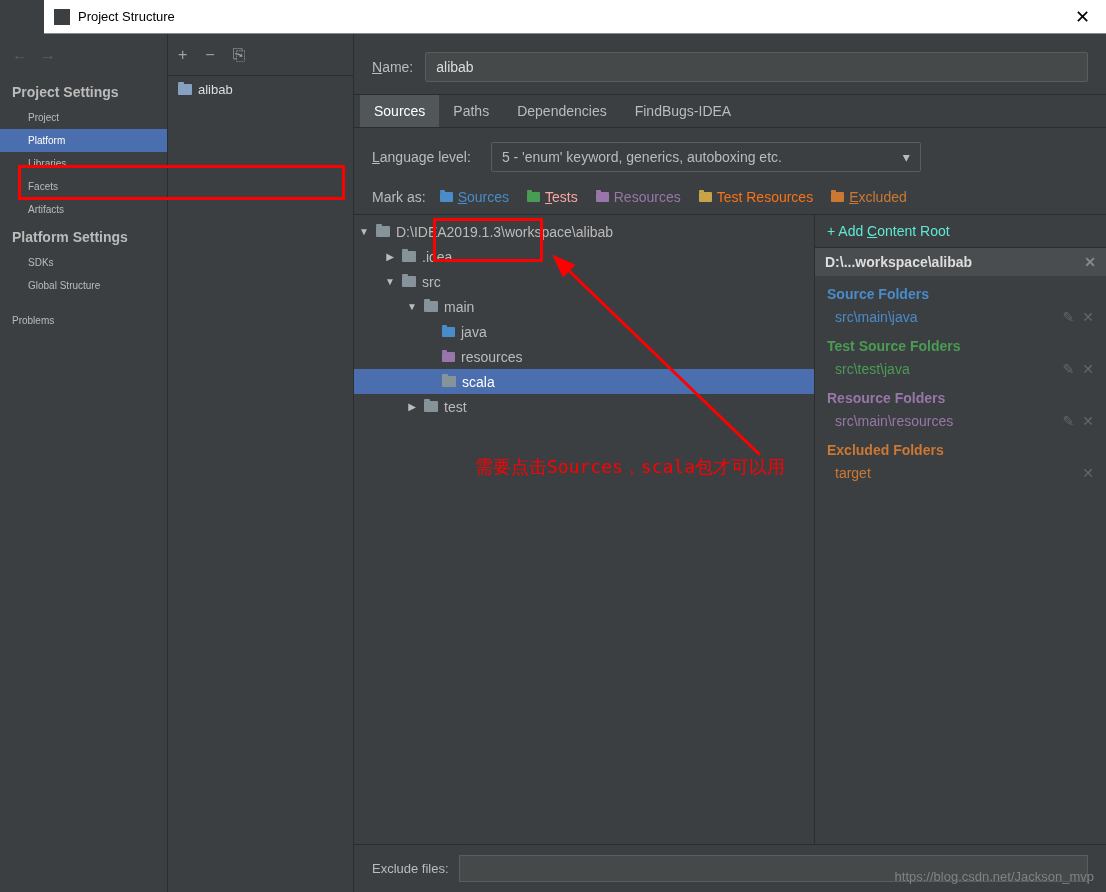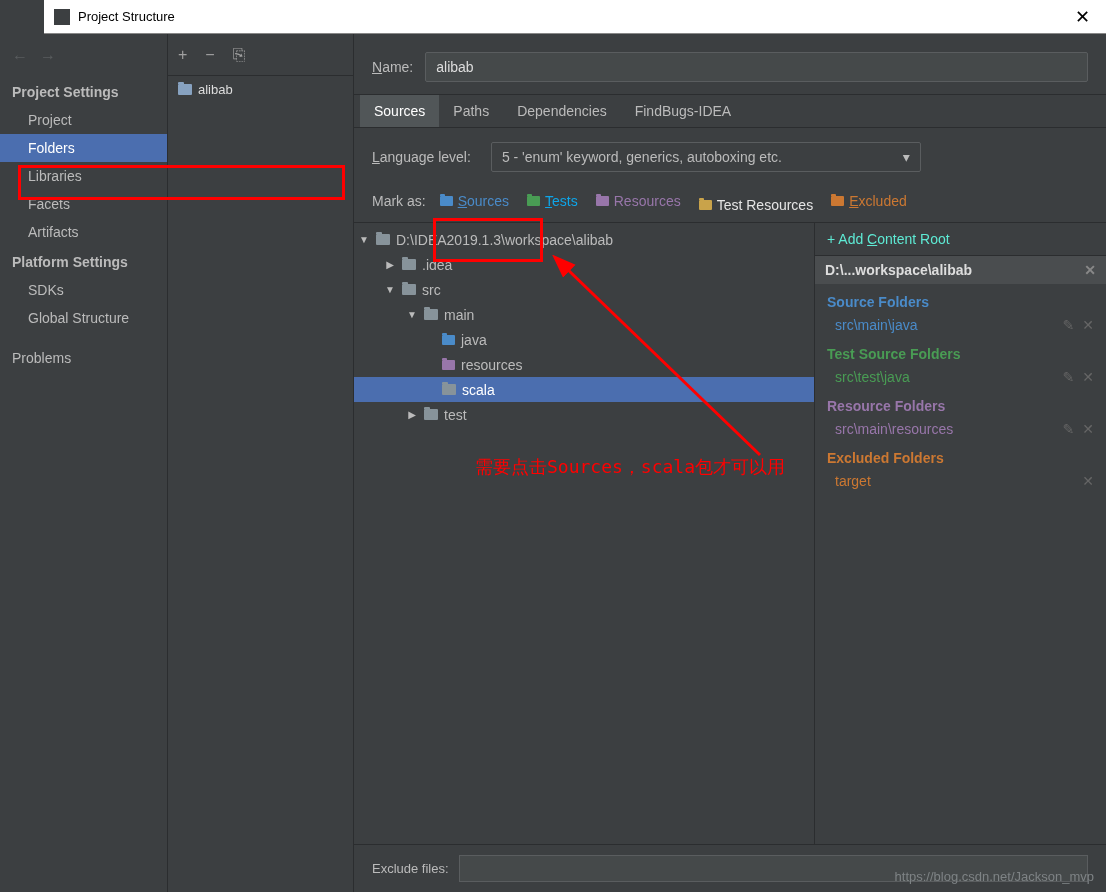--- a/index.html
+++ b/index.html
@@ -6,44 +6,44 @@
 body { width: 1106px; height: 892px; background: #3c3f41; color: #bbbbbb; font-size: 13px; overflow: hidden; position: relative; }
 .titlebar { height: 34px; background: #ffffff; color: #000000; display: flex; align-items: center; padding: 0 10px; border-bottom: 1px solid #888; margin-left: 44px; }
 .titlebar-icon { width: 16px; height: 16px; background: #3c3f41; margin-right: 8px; display:inline-block; }
 .titlebar-title { flex: 1; font-size: 13px; }
 .titlebar-close { font-size: 18px; cursor: pointer; padding: 0 6px; }
 .main { display: flex; height: 858px; }
 .sidebar { width: 168px; background: #3c3f41; border-right: 1px solid #2b2d2f; }
 .sidebar-nav { height: 42px; display: flex; align-items: center; gap: 12px; padding: 0 12px; }
 .sidebar-nav span { color: #5a5d5f; font-size: 16px; }
 .sidebar-heading { font-weight: bold; color: #bbbbbb; padding: 8px 12px 6px 12px; font-size: 14px; }
-.sidebar-item { padding: 6px 12px 6px 28px; cursor: pointer; font-size: 14px; }
+.sidebar-item { padding: 6px 12px 6px 28px; cursor: pointer; font-size: 10px; }
 .sidebar-item.selected { background: #4b6eaf; color: #ffffff; }
 .module-list { width: 186px; background: #3c3f41; border-right: 1px solid #2b2d2f; }
 .module-toolbar { height: 42px; display: flex; align-items: center; gap: 18px; padding: 0 10px; border-bottom: 1px solid #2b2d2f; }
 .module-toolbar span { color: #a0a0a0; font-size: 16px; cursor: pointer; }
 .module-entry { display: flex; align-items: center; gap: 6px; padding: 6px 10px; color: #dddddd; }
 .folder-icon { width: 14px; height: 11px; background: #87a2c0; display: inline-block; position: relative; border-radius: 1px; }
 .folder-icon::before { content: ""; position: absolute; top: -2px; left: 0; width: 6px; height: 2px; background: #87a2c0; border-radius: 1px 1px 0 0; }
 .content { flex: 1; background: #3c3f41; display: flex; flex-direction: column; }
 .name-row { display: flex; align-items: center; gap: 12px; padding: 18px 18px 12px 18px; border-bottom: 1px solid #2b2d2f; }
 .name-row label { color: #bbbbbb; font-size: 14px; }
 .name-input { flex: 1; background: #45494a; border: 1px solid #5a5d5f; color: #dddddd; padding: 6px 10px; font-size: 14px; border-radius: 2px; }
 .tabs { display: flex; border-bottom: 1px solid #2b2d2f; padding-left: 6px; }
 .tab { padding: 8px 14px; cursor: pointer; font-size: 14px; color: #bbbbbb; }
 .tab.active { background: #515658; color: #ffffff; }
 .lang-row { display: flex; align-items: center; gap: 20px; padding: 14px 18px; }
 .lang-row label { font-size: 14px; }
 .lang-select { flex: 0 0 430px; background: #3c3f41; border: 1px solid #5a5d5f; color: #bbbbbb; padding: 6px 10px; font-size: 14px; display: flex; justify-content: space-between; align-items: center; border-radius: 2px; cursor: pointer; }
 .mark-row { display: flex; align-items: center; gap: 10px; padding: 0 18px 6px 18px; font-size: 14px; }
 .mark-item { display: inline-flex; align-items: center; gap: 5px; cursor: pointer; padding: 3px 4px; }
 .mi-sources { color: #4a8bc9; }
-.mi-tests { color: #0ea5e9; }
+.mi-tests { color: #fca5a5; }
 .mi-resources { color: #9876aa; }
-.mi-testres { color: #e5e5e5; margin-top: 8px; }
+.mi-testres { color: #f97316; }
 .mi-excluded { color: #cc7832; }
 .mini-folder { width: 13px; height: 10px; display: inline-block; border-radius: 1px; position: relative; }
 .mini-folder::before { content: ""; position: absolute; top: -2px; left: 0; width: 5px; height: 2px; background: inherit; border-radius: 1px 1px 0 0; }
 .mf-blue { background: #4a8bc9; }
 .mf-green { background: #499c54; }
 .mf-res { background: #9876aa; }
 .mf-tres { background: #c9a34a; }
 .mf-exc { background: #cc7832; }
 .workspace { flex: 1; display: flex; border-top: 1px solid #2b2d2f; min-height: 0; }
 .tree-panel { flex: 1; background: #3c3f41; overflow: auto; }
@@ -85,21 +85,21 @@
 </div>
 
 <div class="main">
   <div class="sidebar">
     <div class="sidebar-nav">
       <span>←</span>
       <span>→</span>
     </div>
     <div class="sidebar-heading">Project Settings</div>
     <div class="sidebar-item">Project</div>
-    <div class="sidebar-item selected">Folders</div>
+    <div class="sidebar-item selected">Platform</div>
     <div class="sidebar-item">Libraries</div>
     <div class="sidebar-item">Facets</div>
     <div class="sidebar-item">Artifacts</div>
     <div class="sidebar-heading">Platform Settings</div>
     <div class="sidebar-item">SDKs</div>
     <div class="sidebar-item">Global Structure</div>
     <div style="height:12px"></div>
     <div class="sidebar-item" style="padding-left:12px">Problems</div>
   </div>
 

